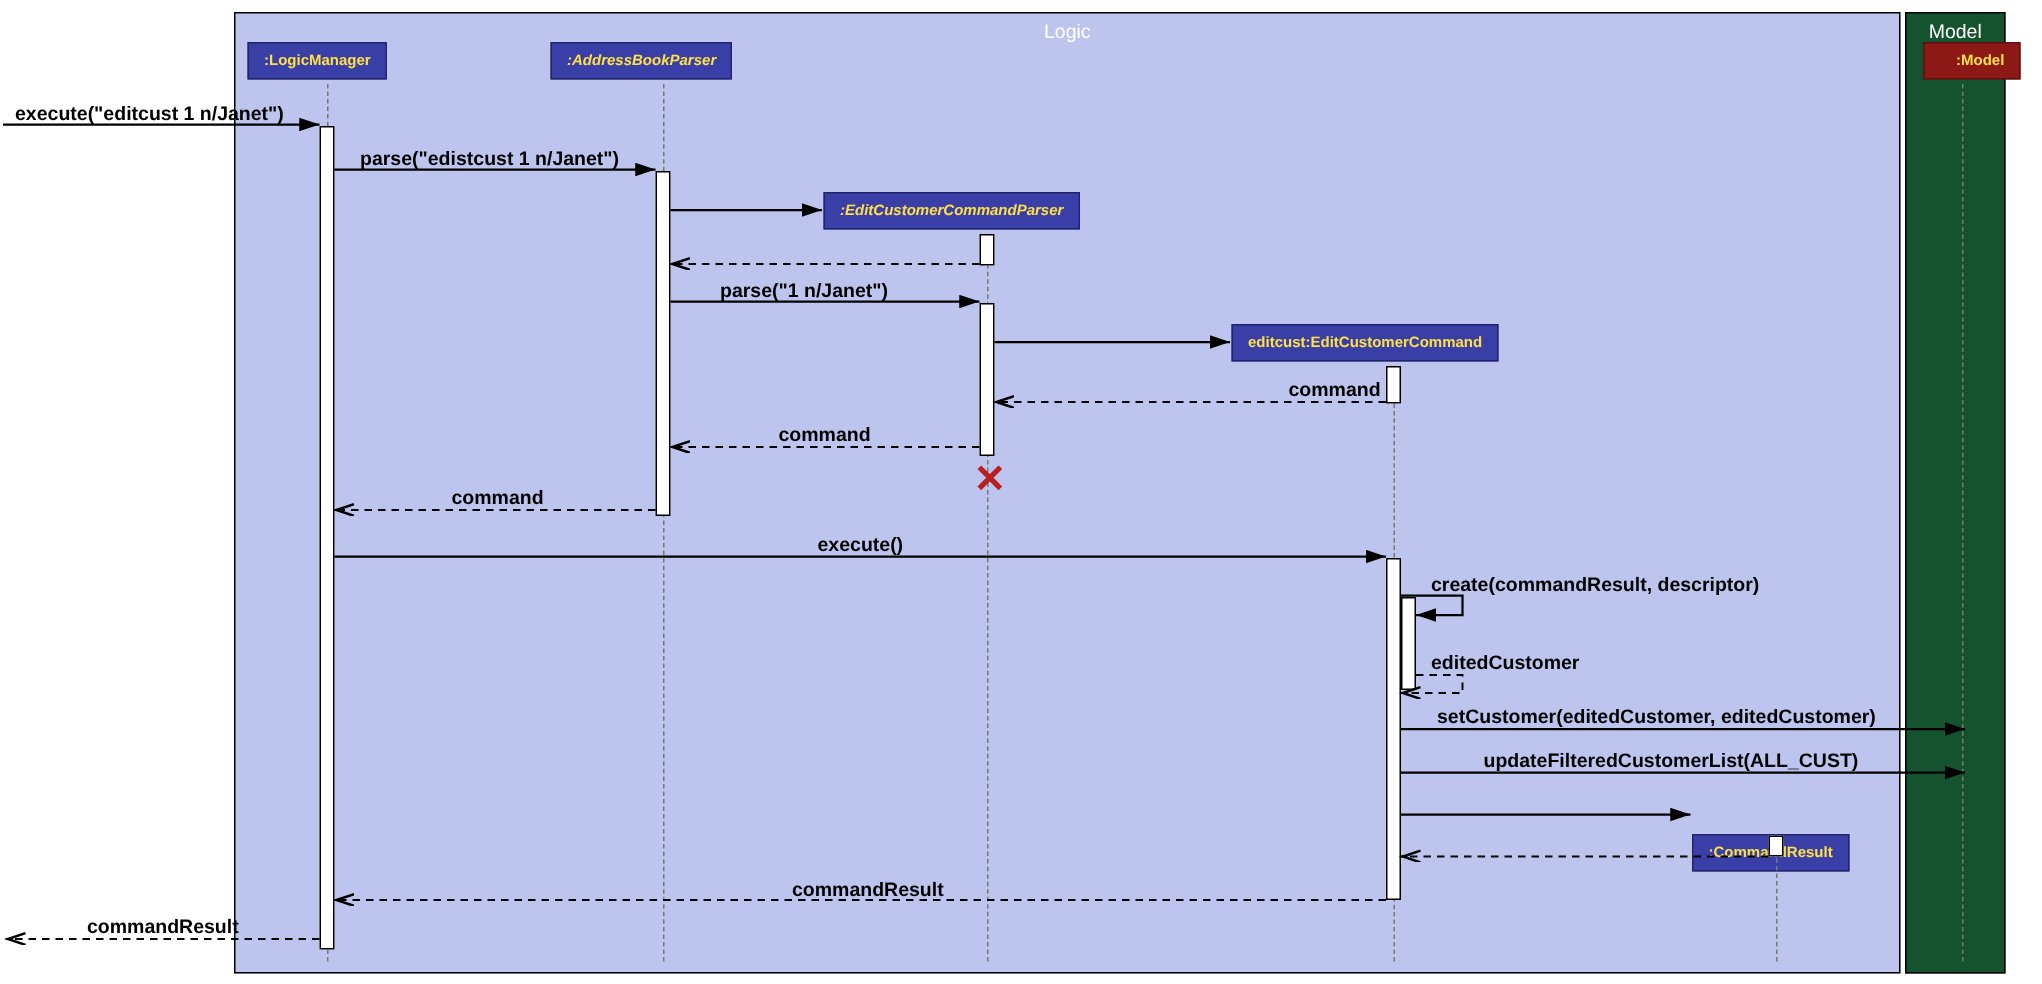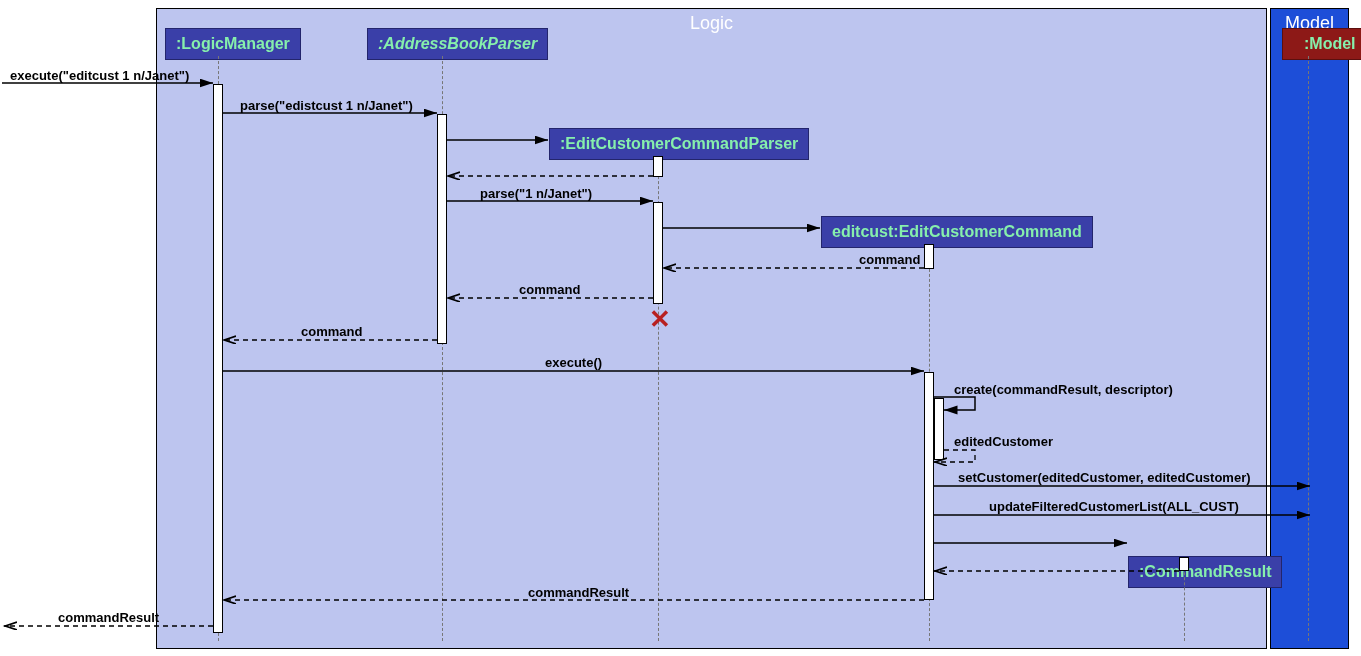--- a/index.html
+++ b/index.html
@@ -10,36 +10,36 @@
     height: 656px;
     position: relative;
     overflow: hidden;
   }
   .frame {
     position: absolute;
     border: 1px solid #000;
     box-sizing: border-box;
   }
   .logic-frame { left: 156px; top: 8px; width: 1111px; height: 641px; background: #bdc5ef; }
-  .model-frame { left: 1270px; top: 8px; width: 79px; height: 641px; background: #1d4ed8; }
+  .model-frame { left: 1270px; top: 8px; width: 67px; height: 641px; background: #14532d; }
   .frame-title-text {
     position: absolute;
     top: 4px; left: 50%;
     transform: translateX(-50%);
-    font-size: 18px;
+    font-size: 13px;
     color: #fff;
     font-weight: 400;
   }
   .participant {
     position: absolute;
     background: #3a3fa8;
-    color: #86efac;
+    color: #fde047;
     border: 1.5px solid #23256c;
     padding: 6px 10px;
-    font-size: 16px;
+    font-size: 10px;
     font-weight: bold;
     text-align: right;
     white-space: nowrap;
   }
   .model-participant { background: #8d1917; border-color: #5c0f0e; padding-left: 21px; }
   .lifeline {
     position: absolute;
     border-left: 1.5px dashed #777;
     width: 0;
   }
@@ -70,21 +70,21 @@
 
 <div class="frame logic-frame">
   <span class="frame-title-text">Logic</span>
 </div>
 <div class="frame model-frame">
   <span class="frame-title-text">Model</span>
 </div>
 
 <div class="participant" style="left:165px; top:28px;">:LogicManager</div>
 <div class="participant" style="left:367px; top:28px;font-style:italic;">:AddressBookParser</div>
-<div class="participant" style="left:549px; top:128px;">:EditCustomerCommandParser</div>
+<div class="participant" style="left:549px; top:128px;font-style:italic;">:EditCustomerCommandParser</div>
 <div class="participant" style="left:821px; top:216px;">editcust:EditCustomerCommand</div>
 <div class="participant" style="left:1128px; top:556px;">:CommandResult</div>
 <div class="participant model-participant" style="left:1282px; top:28px;">:Model</div>
 
 <div class="lifeline" style="left:218px; top:56px; height:585px;"></div>
 <div class="lifeline" style="left:442px; top:56px; height:585px;"></div>
 <div class="lifeline" style="left:658px; top:156px; height:485px;"></div>
 <div class="lifeline" style="left:929px; top:244px; height:397px;"></div>
 <div class="lifeline" style="left:1184px; top:557px; height:84px;"></div>
 <div class="lifeline" style="left:1308px; top:56px; height:585px;"></div>

